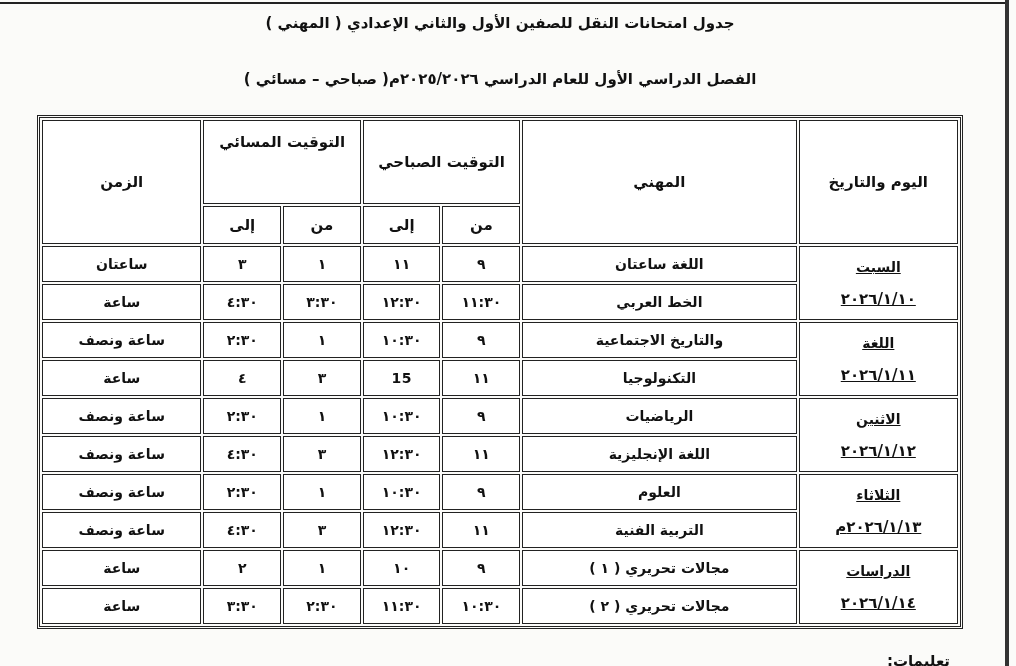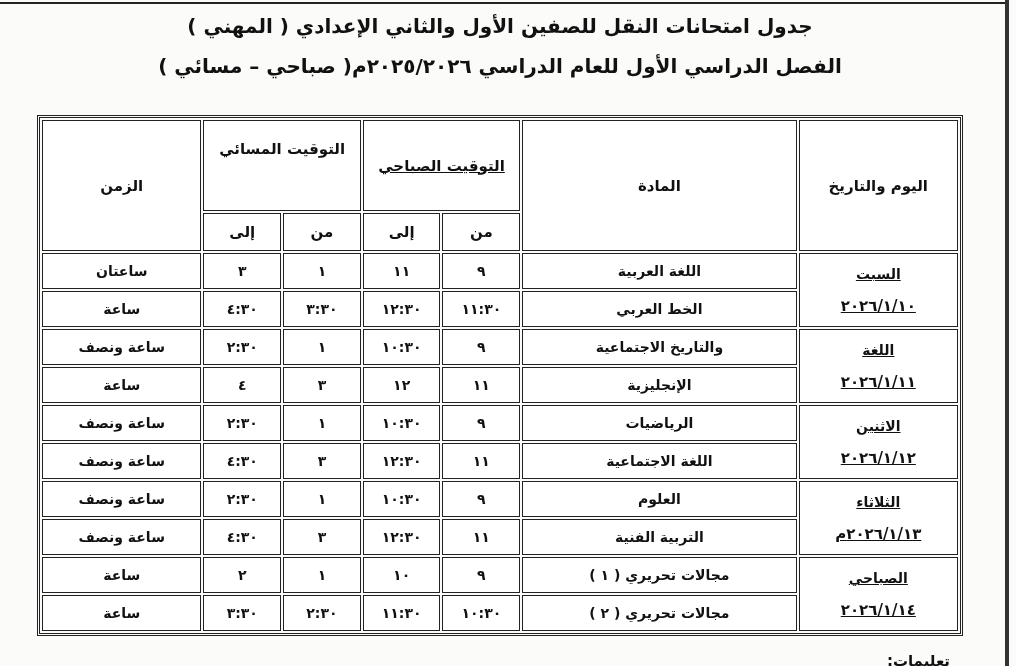--- a/index.html
+++ b/index.html
@@ -11,24 +11,24 @@
       position: relative;
     }
     .page-top-line {
       position: absolute; left: 0; top: 2px; width: 1008px; height: 2px; background: #222;
     }
     .page-right-line {
       position: absolute; left: 1005px; top: 0; width: 4px; height: 666px; background: #333;
     }
     .title {
       position: absolute; left: 0; width: 1000px; text-align: center;
-      direction: rtl; font-weight: bold; font-size: 20px;
+      direction: rtl; font-weight: bold; font-size: 15px;
     }
     .title-1 { top: 14px; }
-    .title-2 { top: 54px; }
+    .title-2 { top: 70px; }
     .schedule {
       position: absolute; left: 37px; top: 115px; width: 926px;
       border: 3px double #222; box-sizing: border-box;
       border-collapse: separate; border-spacing: 2px;
       direction: rtl; background: #fbfbf9;
     }
     .schedule td, .schedule th {
       border: 1.5px solid #222; text-align: center; vertical-align: middle;
       font-weight: bold; font-size: 14px; padding: 0;
       background: #fff;
@@ -65,40 +65,40 @@
       <col class="col-subject">
       <col class="col-t">
       <col class="col-t">
       <col class="col-t">
       <col class="col-t">
       <col class="col-dur">
   </colgroup>
   <thead>
     <tr class="h1">
       <th rowspan="2">اليوم والتاريخ</th>
-      <th rowspan="2">المادة</th>
-      <th colspan="2" style="line-height:30px;padding:0 0;text-decoration:underline;">التوقيت الصباحي</th>
-      <th colspan="2" style="vertical-align:top;padding-top:19px;margin-top:31px;">التوقيت المسائي</th>
+      <th rowspan="2">المهني</th>
+      <th colspan="2" style="line-height:30px;padding:0 0;">التوقيت الصباحي</th>
+      <th colspan="2" style="vertical-align:top;padding-top:12px;margin-top:31px;">التوقيت المسائي</th>
       <th rowspan="2">الزمن</th>
     </tr>
     <tr class="h2">
       <th>من</th>
       <th>إلى</th>
       <th>من</th>
       <th>إلى</th>
     </tr>
   </thead>
   <tbody>
 
     <tr class="row">
       <td rowspan="2" class="day-cell">
         <span class="day-name">السبت</span>
         <span class="day-date num">٢٠٢٦/١/١٠</span>
       </td>
-      <td>اللغة العربية</td>
+      <td>اللغة ساعتان</td>
       <td class="num">٩</td>
       <td class="num">١١</td>
       <td class="num">١</td>
       <td class="num">٣</td>
       <td>ساعتان</td>
     </tr>
     <tr class="row">
       <td>الخط العربي</td>
       <td class="num">١١:٣٠</td>
       <td class="num">١٢:٣٠</td>
@@ -113,42 +113,42 @@
         <span class="day-date num">٢٠٢٦/١/١١</span>
       </td>
       <td>والتاريخ الاجتماعية</td>
       <td class="num">٩</td>
       <td class="num">١٠:٣٠</td>
       <td class="num">١</td>
       <td class="num">٢:٣٠</td>
       <td>ساعة ونصف</td>
     </tr>
     <tr class="row">
-      <td>الإنجليزية</td>
+      <td>التكنولوجيا</td>
       <td class="num">١١</td>
-      <td class="num">١٢</td>
+      <td class="num">15</td>
       <td class="num">٣</td>
       <td class="num">٤</td>
       <td>ساعة</td>
     </tr>
 
     <tr class="row">
       <td rowspan="2" class="day-cell">
         <span class="day-name">الاثنين</span>
         <span class="day-date num">٢٠٢٦/١/١٢</span>
       </td>
       <td>الرياضيات</td>
       <td class="num">٩</td>
       <td class="num">١٠:٣٠</td>
       <td class="num">١</td>
       <td class="num">٢:٣٠</td>
       <td>ساعة ونصف</td>
     </tr>
     <tr class="row">
-      <td>اللغة الاجتماعية</td>
+      <td>اللغة الإنجليزية</td>
       <td class="num">١١</td>
       <td class="num">١٢:٣٠</td>
       <td class="num">٣</td>
       <td class="num">٤:٣٠</td>
       <td>ساعة ونصف</td>
     </tr>
 
     <tr class="row">
       <td rowspan="2" class="day-cell">
         <span class="day-name">الثلاثاء</span>
@@ -165,21 +165,21 @@
       <td>التربية الفنية</td>
       <td class="num">١١</td>
       <td class="num">١٢:٣٠</td>
       <td class="num">٣</td>
       <td class="num">٤:٣٠</td>
       <td>ساعة ونصف</td>
     </tr>
 
     <tr class="row">
       <td rowspan="2" class="day-cell">
-        <span class="day-name">الصباحي</span>
+        <span class="day-name">الدراسات</span>
         <span class="day-date num">٢٠٢٦/١/١٤</span>
       </td>
       <td>مجالات تحريري ( ١ )</td>
       <td class="num">٩</td>
       <td class="num">١٠</td>
       <td class="num">١</td>
       <td class="num">٢</td>
       <td>ساعة</td>
     </tr>
     <tr class="row">

